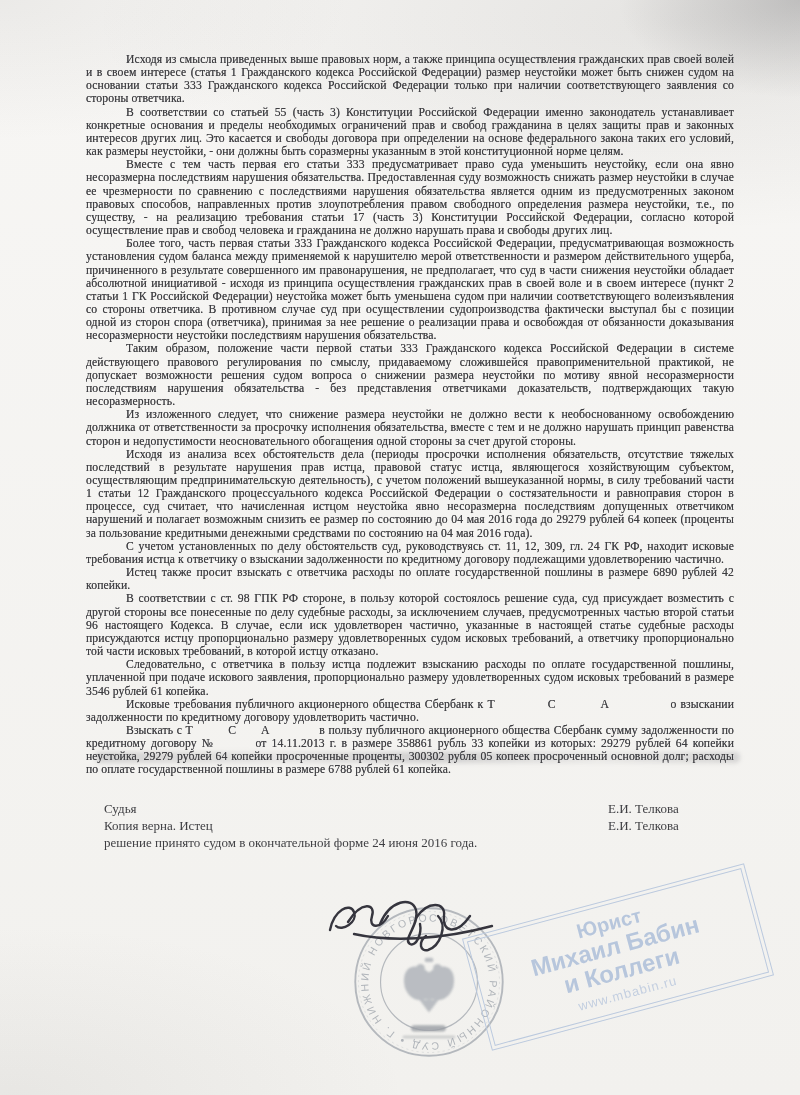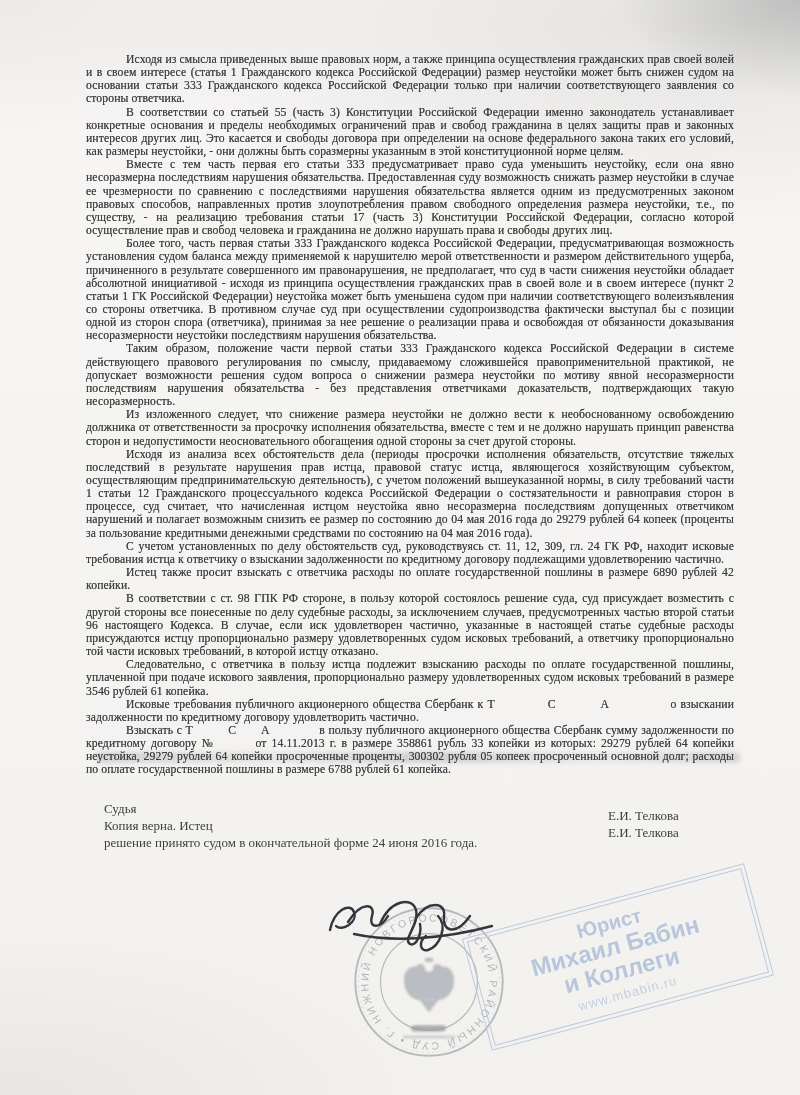--- a/index.html
+++ b/index.html
@@ -19,21 +19,21 @@
     font-size:11.7px; line-height:13.15px; letter-spacing:0.1px;
     color:#3e3e42; text-shadow:0 0 0.4px rgba(62,62,66,0.75);
   }
   .ruling-heading {
     margin:15px 0 13px; text-align:center; font-weight:bold;
     font-size:12.6px; letter-spacing:0.8px; color:#38383c;
     text-shadow:0 0 0.4px rgba(56,56,60,0.8);
   }
   .sig-block { margin-top:23px; position:relative; font-size:13px; color:#3e3e42; }
   .sig-row { position:relative; line-height:17px; padding-left:18px; }
-  .sig-name { position:absolute; left:522px; top:7px; white-space:nowrap; }
+  .sig-name { position:absolute; left:522px; top:0; white-space:nowrap; }
   
   .ghost {
     position:absolute; left:95px; top:752px; width:645px; height:11px; z-index:1;
     background:linear-gradient(90deg,
       rgba(120,120,125,0.26), rgba(150,150,155,0.14) 28%,
       rgba(118,118,124,0.28) 52%, rgba(160,160,165,0.12) 78%,
       rgba(120,120,125,0.24));
     filter:blur(2.3px); border-radius:5px;
   }
   

